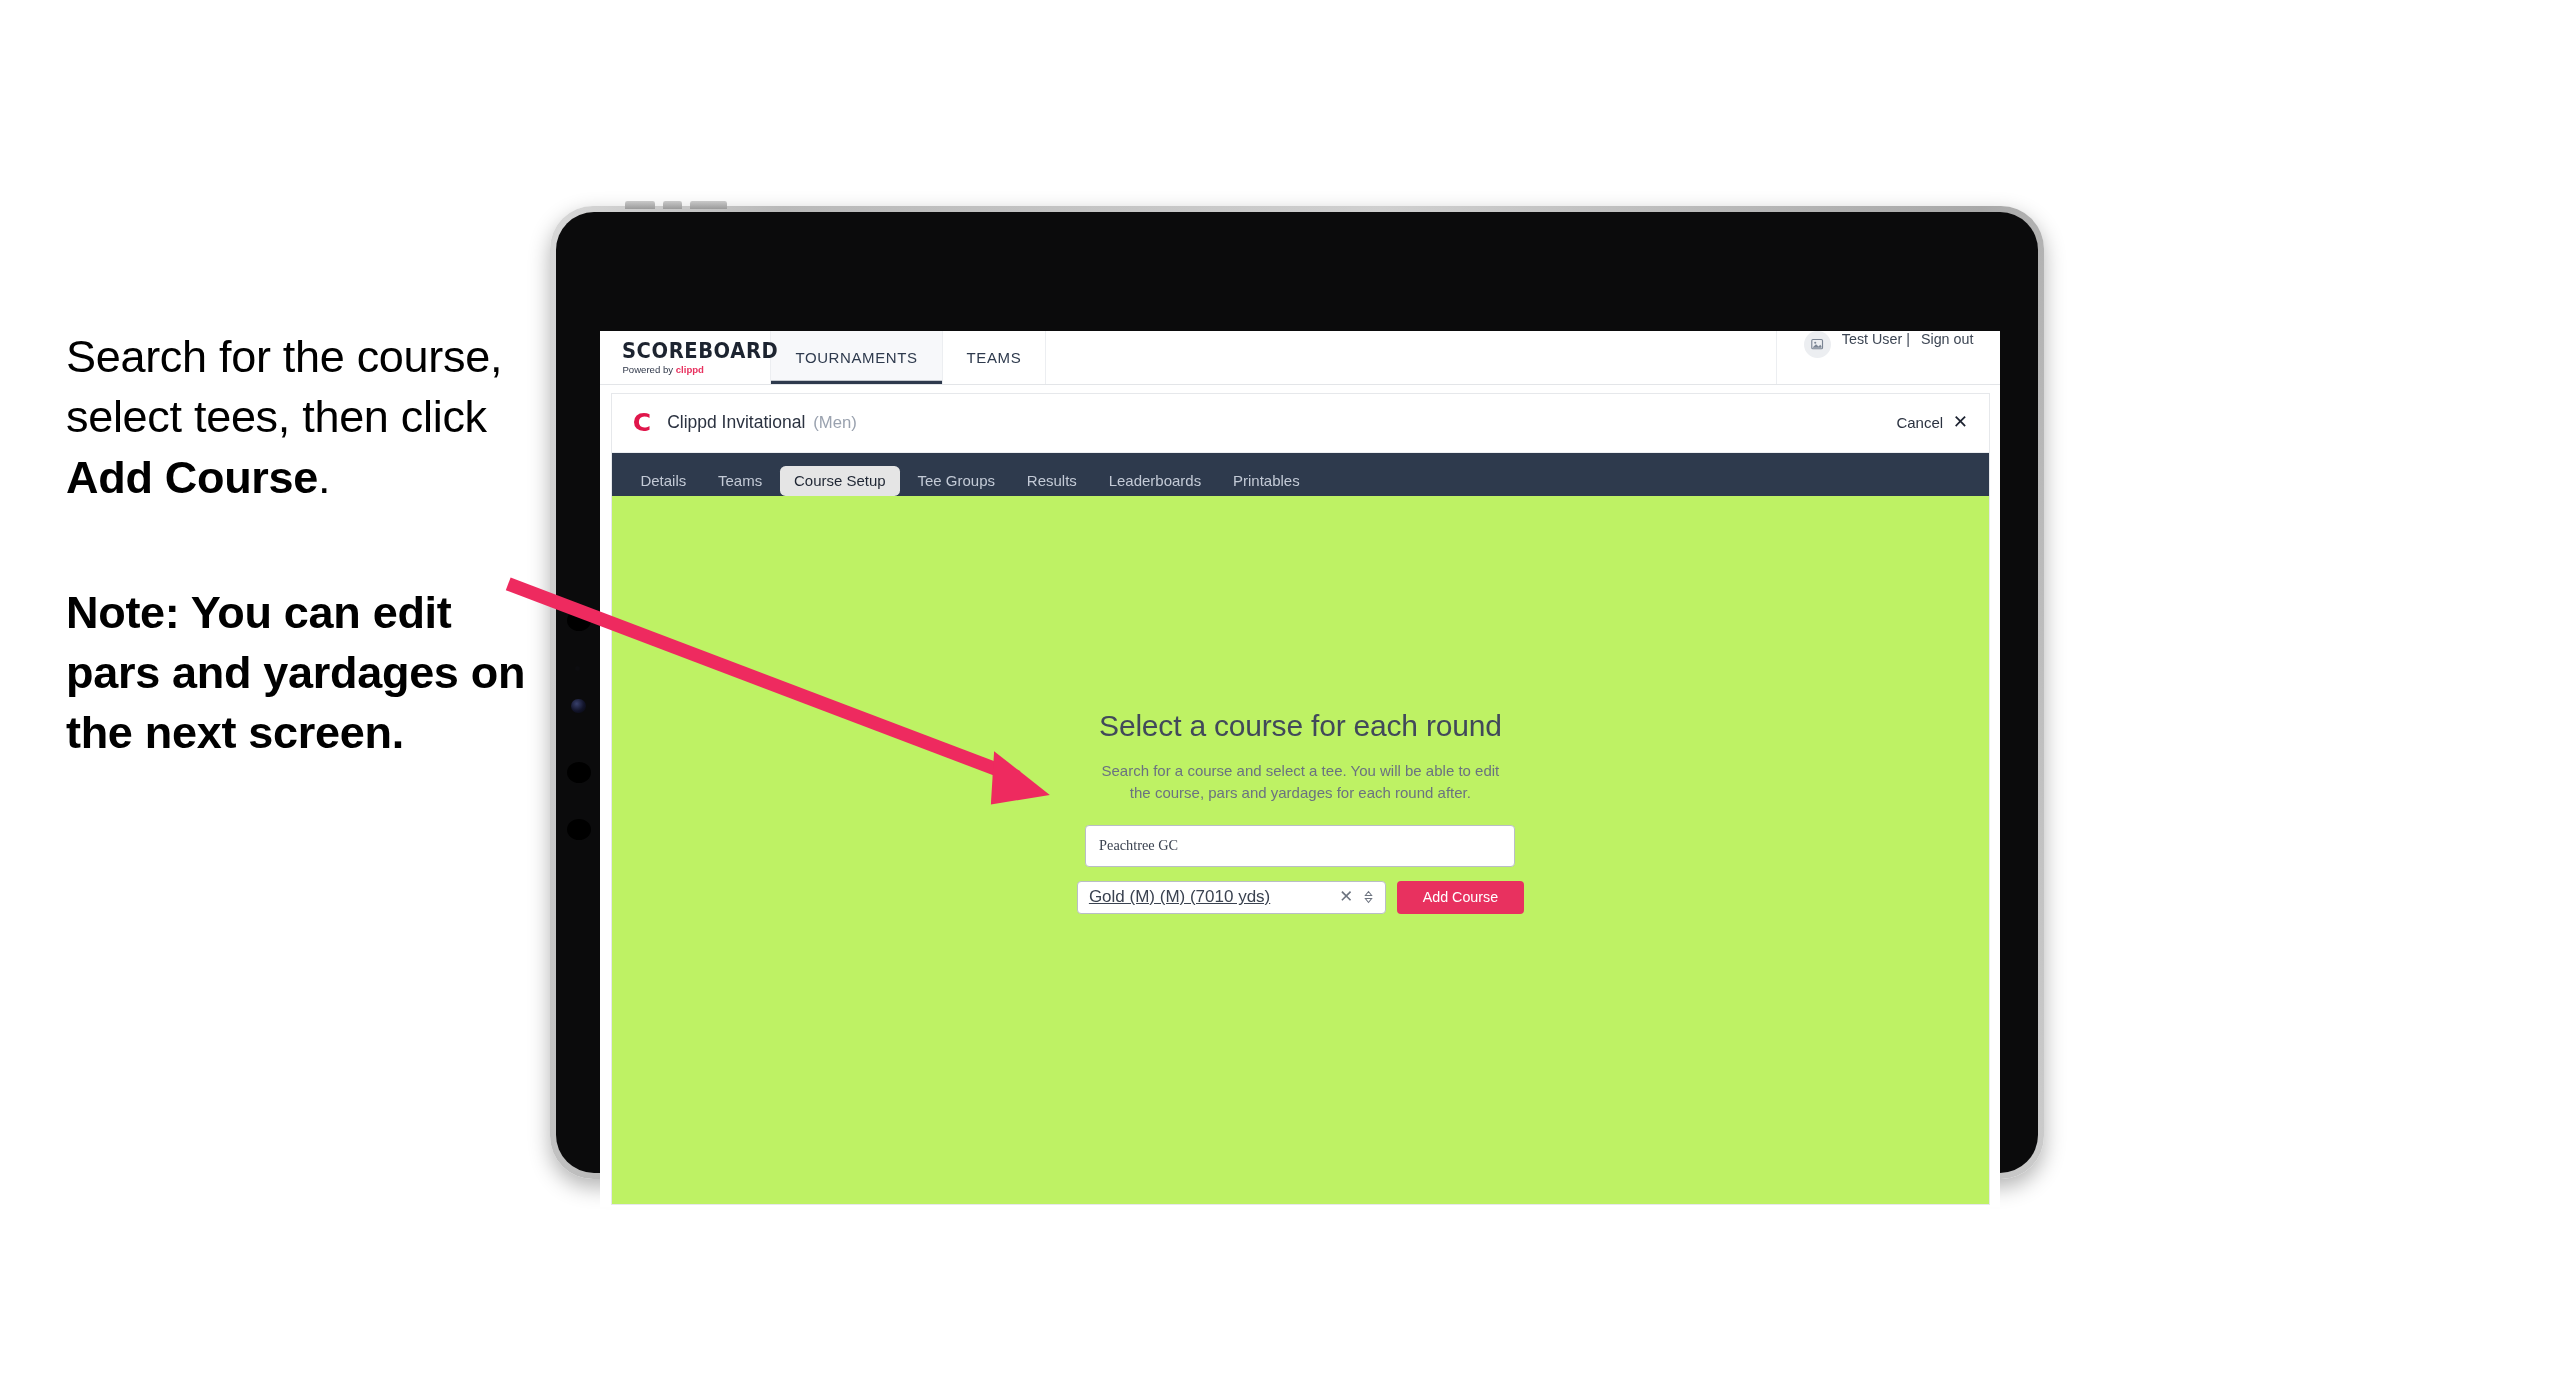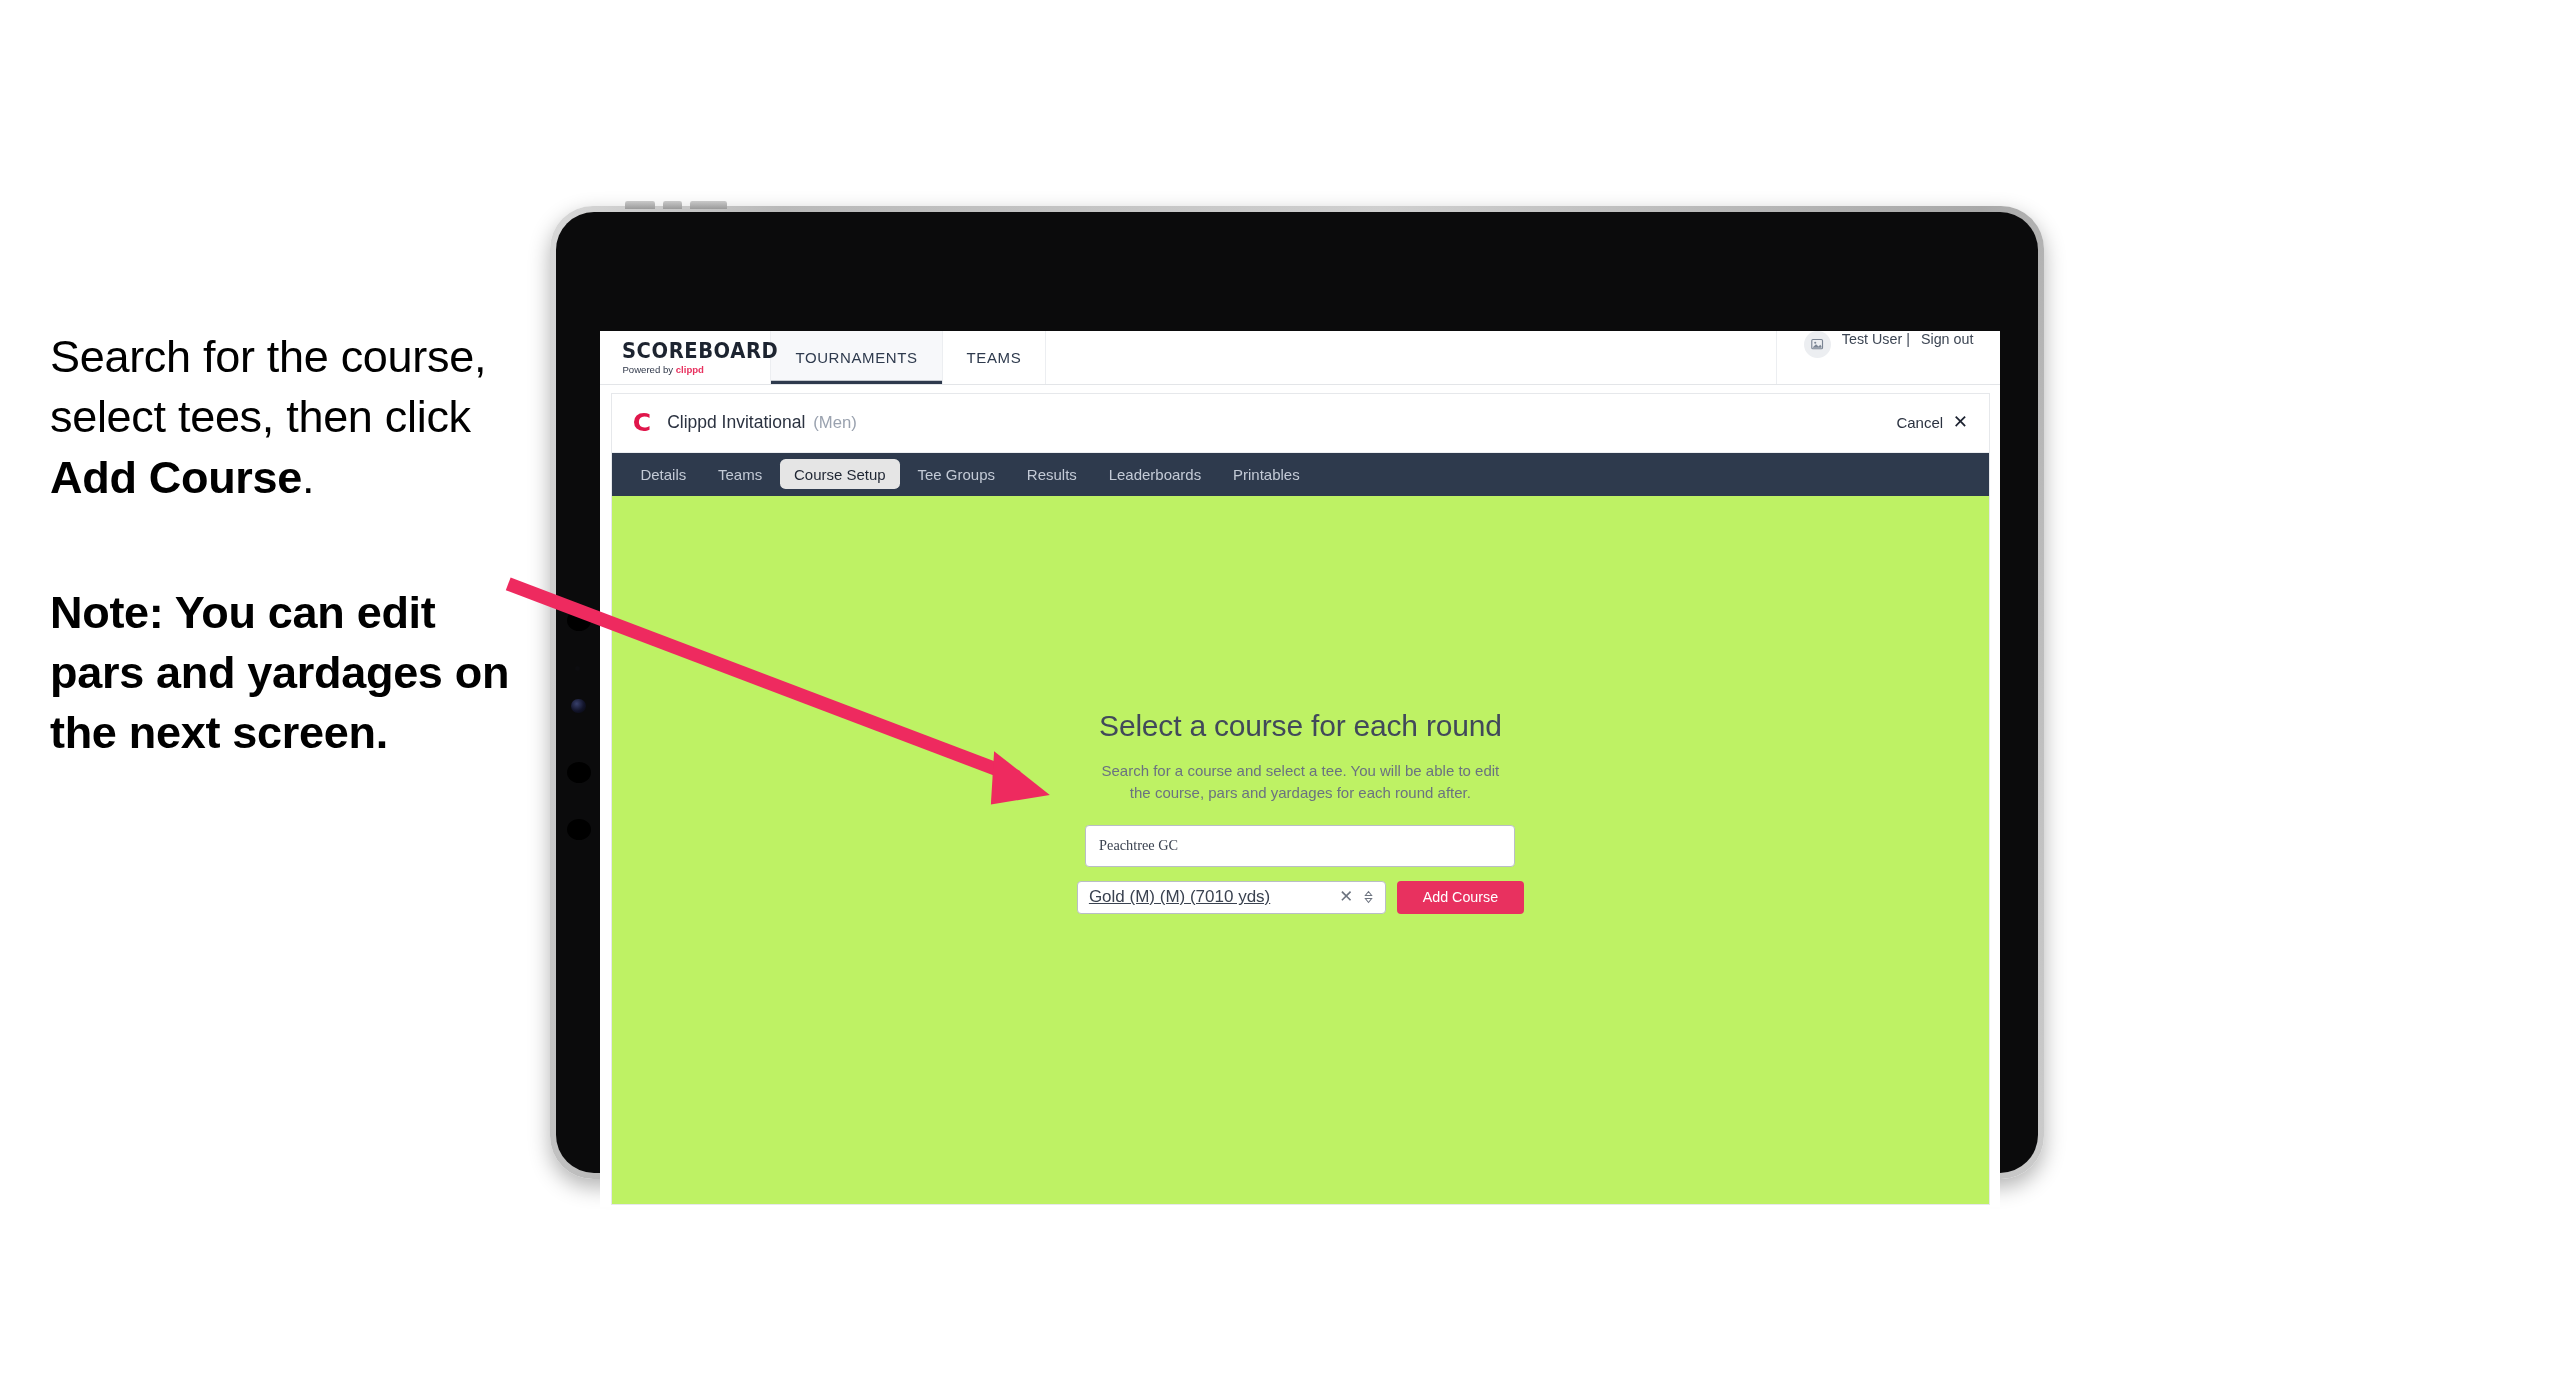--- a/index.html
+++ b/index.html
@@ -15,21 +15,21 @@
   #stage {
     position: relative;
     width: 2576px;
     height: 1386px;
     background: #ffffff;
   }
 
   
   #instructions {
     position: absolute;
-    left: 50px;
+    left: 66px;
     top: 327px;
     width: 486px;
   }
   .instr-block {
     font-size: 45px;
     line-height: 1.34;
     color: #000000;
     letter-spacing: -0.3px;
   }
   .instr-block.second { margin-top: 75px; }
@@ -202,21 +202,21 @@
     cursor: pointer;
   }
   #cancel-label { font-size: 15px; color: #2b3240; }
   #cancel-x { font-size: 18.3px; color: #1c2230; line-height: 1; }
 
   
   #tabstrip {
     height: 43px;
     background: #2e3a4d;
     display: flex;
-    align-items: center;
+    align-items: flex-end;
     padding-left: 14.3px;
     gap: 3.2px;
   }
   .tab {
     font-size: 15px;
     color: #c3cad6;
     padding: 6.4px 14.3px;
     border-radius: 5.6px;
     cursor: pointer;
     white-space: nowrap;

